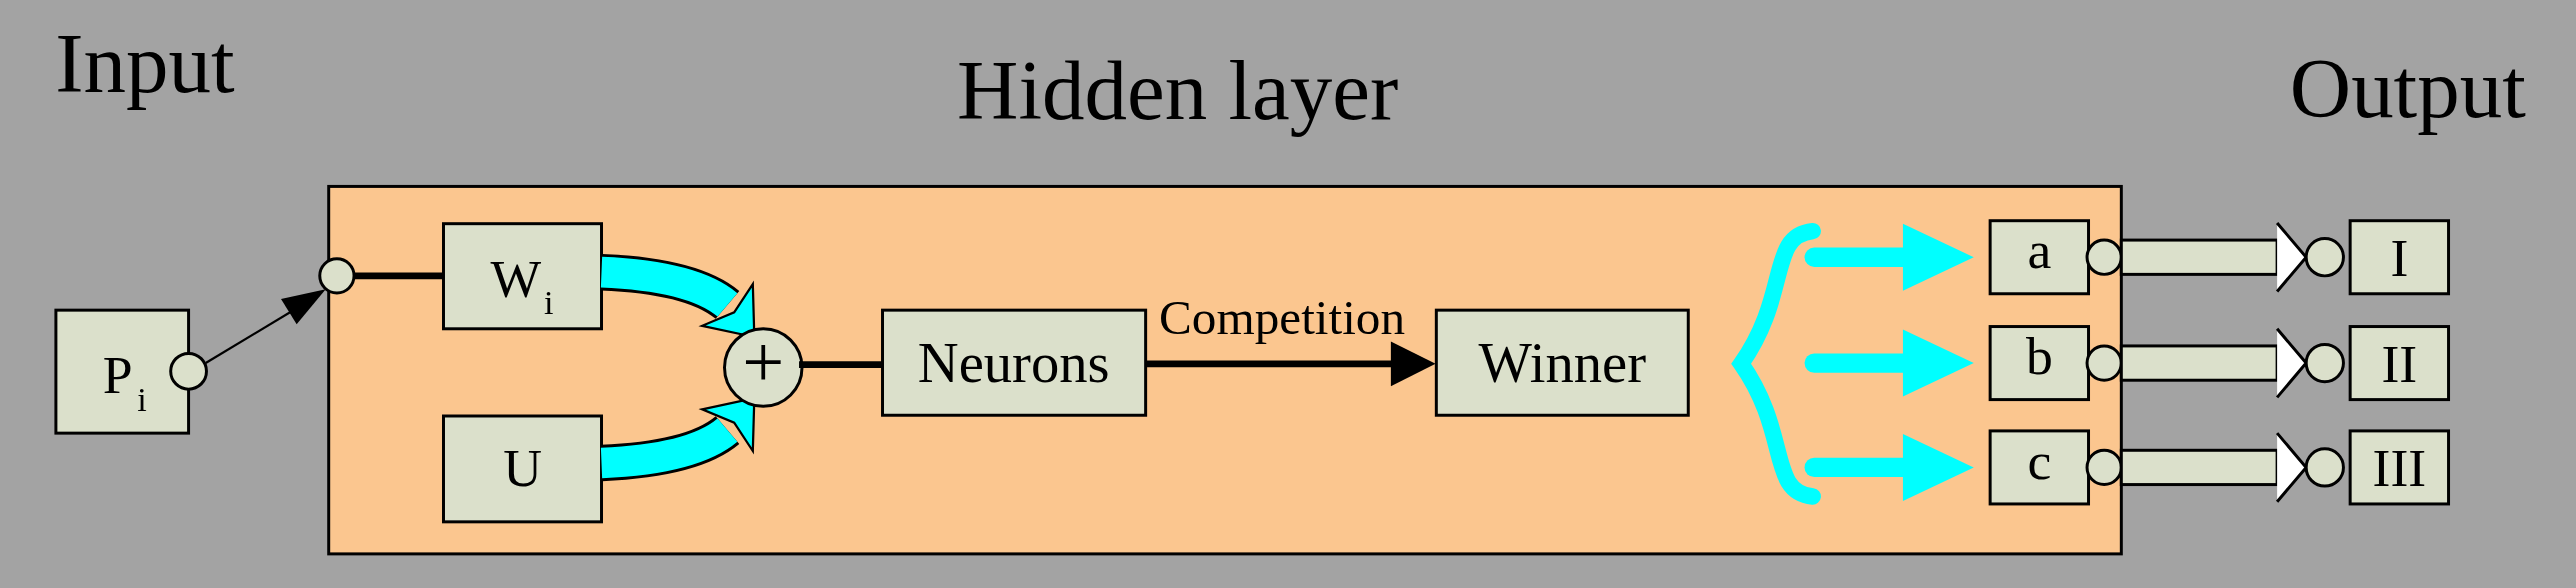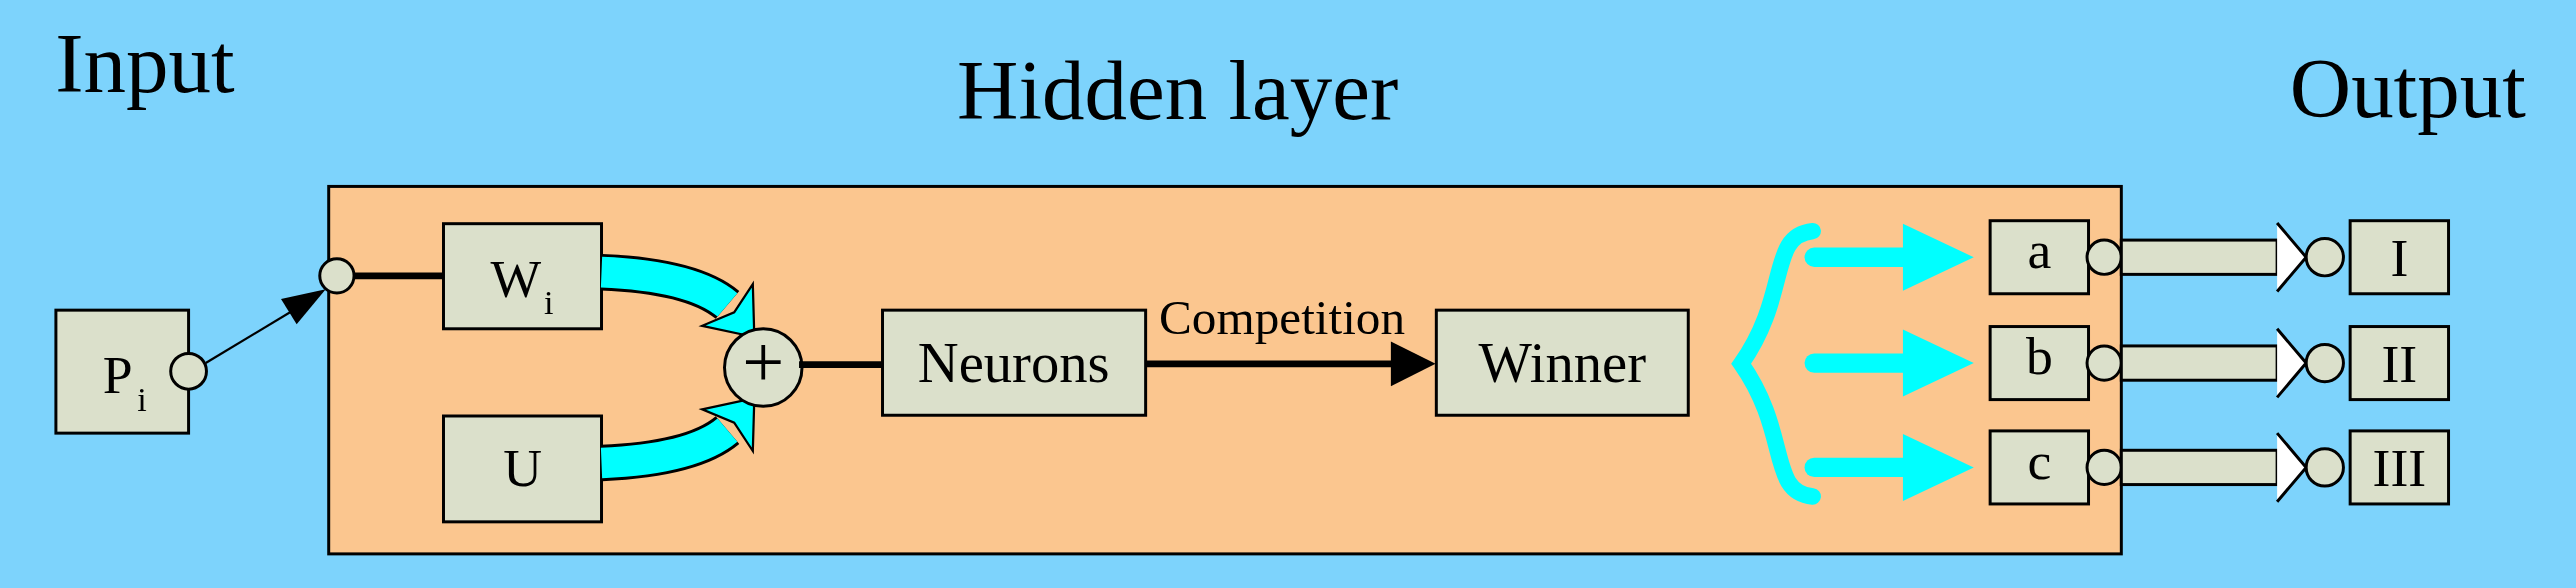--- a/index.html
+++ b/index.html
@@ -7,21 +7,21 @@
     padding: 0;
     background: #ffffff;
     width: 2576px;
     height: 589px;
     overflow: hidden;
   }
   .stage {
     position: relative;
     width: 2576px;
     height: 589px;
-    background: #7dd3fc;
+    background: #a3a3a3;
   }
   svg { display: block; }
   .t-serif {
     font-family: "Liberation Serif", "DejaVu Serif", serif;
     fill: #000000;
   }
   .outline4 { stroke: #000000; stroke-width: 4; }
   .outline3 { stroke: #000000; stroke-width: 3; }
   .thick9  { stroke: #000000; stroke-width: 9; }
 </style>

